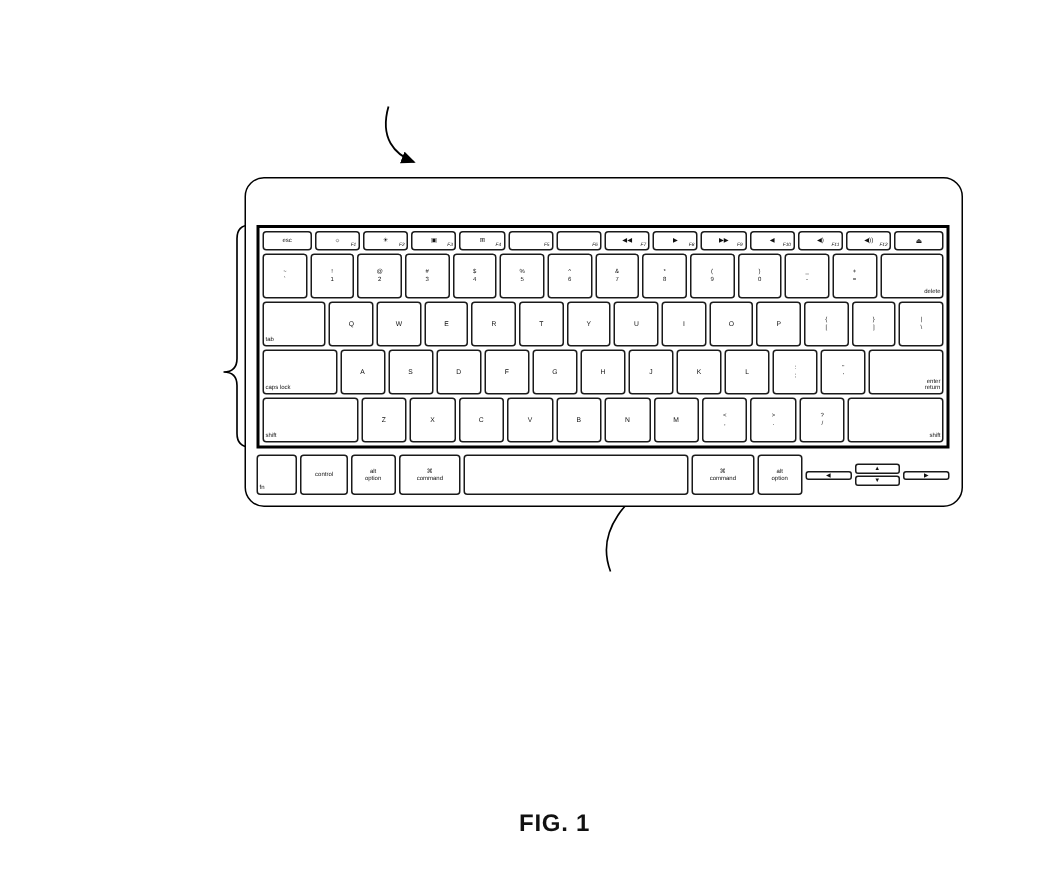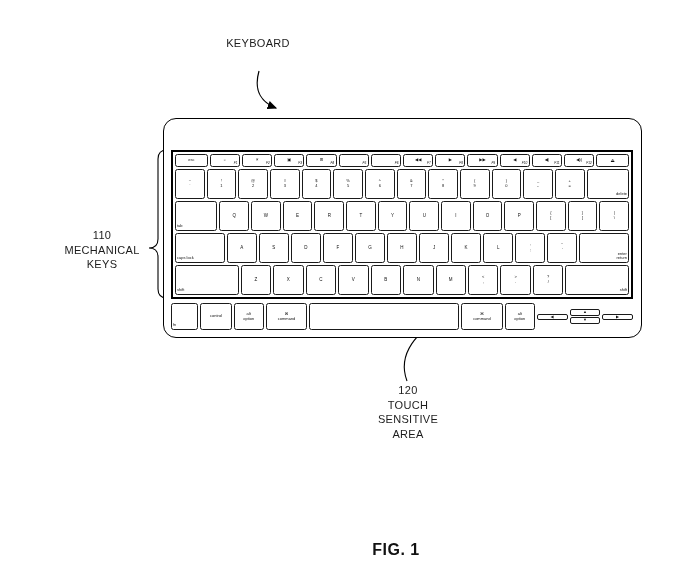--- a/index.html
+++ b/index.html
@@ -1,21 +1,21 @@
 <!DOCTYPE html>
 <html><head>
 <meta charset="utf-8">
 <style>
   html,body{margin:0;padding:0;background:#fff;}
   .page{position:relative;width:700px;height:579px;background:#ffffff;overflow:hidden;
         font-family:"Liberation Sans", sans-serif;color:#111;}
   .overlay{position:absolute;left:0;top:0;width:700px;height:579px;pointer-events:none;}
 
   .callout{position:absolute;text-align:center;font-size:11px;line-height:1.32;letter-spacing:.3px;color:#1c1c1c;}
-  .fig-caption{position:absolute;left:346px;top:541px;width:100px;text-align:center;
+  .fig-caption{position:absolute;left:346px;top:541px;width:100px;text-align:left;
                font-size:16px;font-weight:600;letter-spacing:.5px;color:#111;}
 
   .kb-body{position:absolute;left:163px;top:118px;width:479px;height:220px;
            border:1.5px solid #000;border-radius:13px;background:#fff;box-sizing:border-box;}
   .keyblock{position:absolute;left:7px;top:31px;width:462px;height:149px;border:2px solid #000;
             background:#fff;display:flex;flex-direction:column;gap:2px;padding:2px;box-sizing:border-box;}
   .bottomrow{position:absolute;left:7px;top:184px;width:462px;height:27px;display:flex;gap:2px;}
 
   .krow{display:flex;gap:2px;flex:1;min-height:0;}
   .fnrow{flex:0 0 13px;}
@@ -45,35 +45,23 @@
       <marker id="ah" markerWidth="9" markerHeight="7" refX="7" refY="3.5" orient="auto">
         <path d="M0,0 L8,3.5 L0,7 Z" fill="#000"></path>
       </marker>
     </defs>
     <path d="M 259 71 C 253 92 263 103 276 108" fill="none" stroke="#000" stroke-width="1.2" marker-end="url(#ah)"></path>
     <path d="M 167 150 Q 158 150 158 159 L 158 239 Q 158 248 149 248 Q 158 248 158 257 L 158 289 Q 158 298 167 298" fill="none" stroke="#000" stroke-width="1.1"></path>
     <path d="M 407 381 C 396 352 420 332 440 316 C 450 308 452 303 452 297" fill="none" stroke="#000" stroke-width="1.1"></path>
   </svg>
 
   <div class="callout" style="left:200px;top:36px;width:116px;">
-    <div>KEYBOARD</div>
   </div>
 
-  <div class="callout" style="left:58px;top:228px;width:88px;">
-    <div>110</div>
-    <div>MECHANICAL</div>
-    <div>KEYS</div>
-  </div>
 
-  <div class="callout" style="left:363px;top:383px;width:90px;">
-    <div>120</div>
-    <div>TOUCH</div>
-    <div>SENSITIVE</div>
-    <div>AREA</div>
-  </div>
 
   <div class="fig-caption">FIG. 1</div>
 
   <div class="kb-body">
     <div class="keyblock" id="keyblock">
         <div class="krow fnrow">
           <div class="key small" style="flex: 1.1 1 0%;">esc</div>
           <div class="key fnkey" style="flex: 1 1 0%;"><span class="kicon">☼</span><span class="fklabel">F1</span></div>
           <div class="key fnkey" style="flex: 1 1 0%;"><span class="kicon">☀</span><span class="fklabel">F2</span></div>
           <div class="key fnkey" style="flex: 1 1 0%;"><span class="kicon">▣</span><span class="fklabel">F3</span></div>

